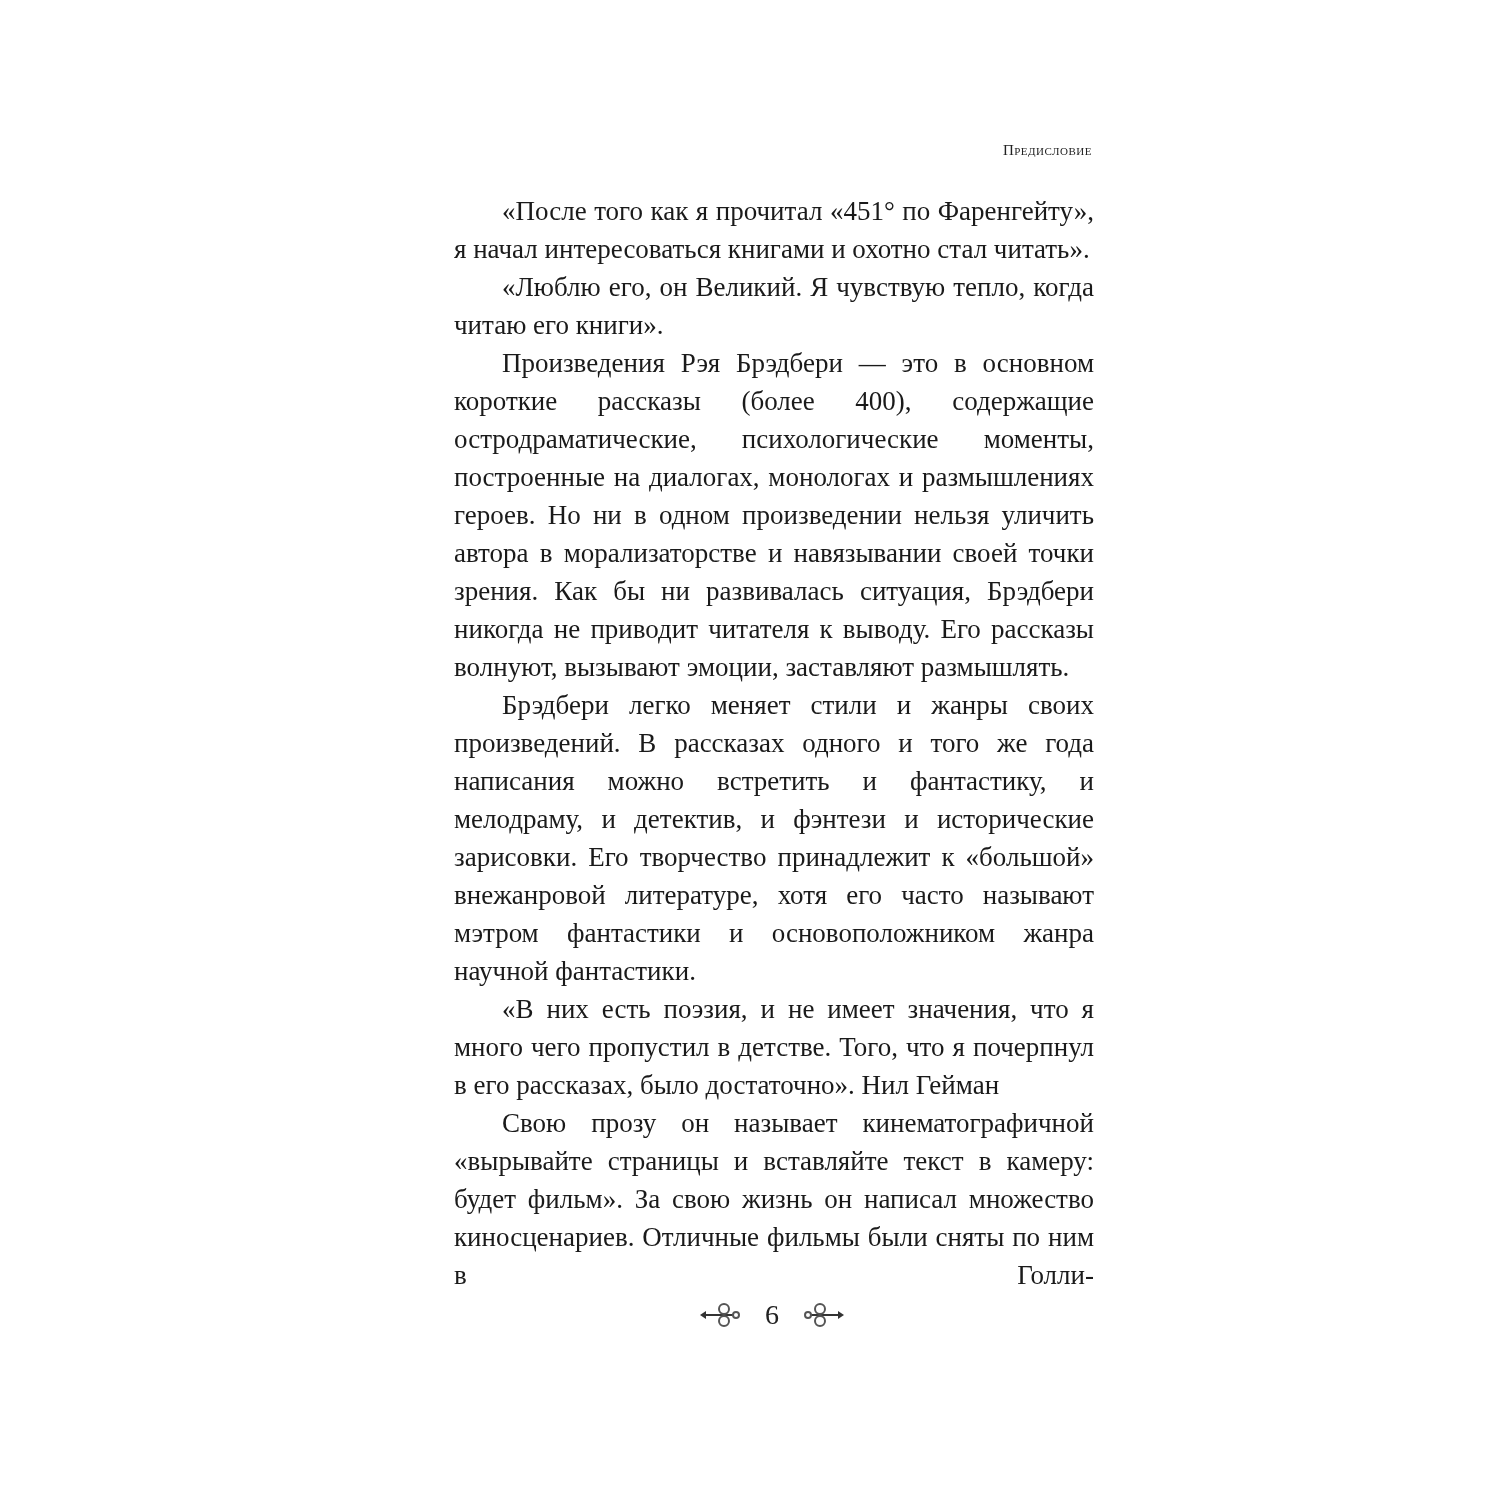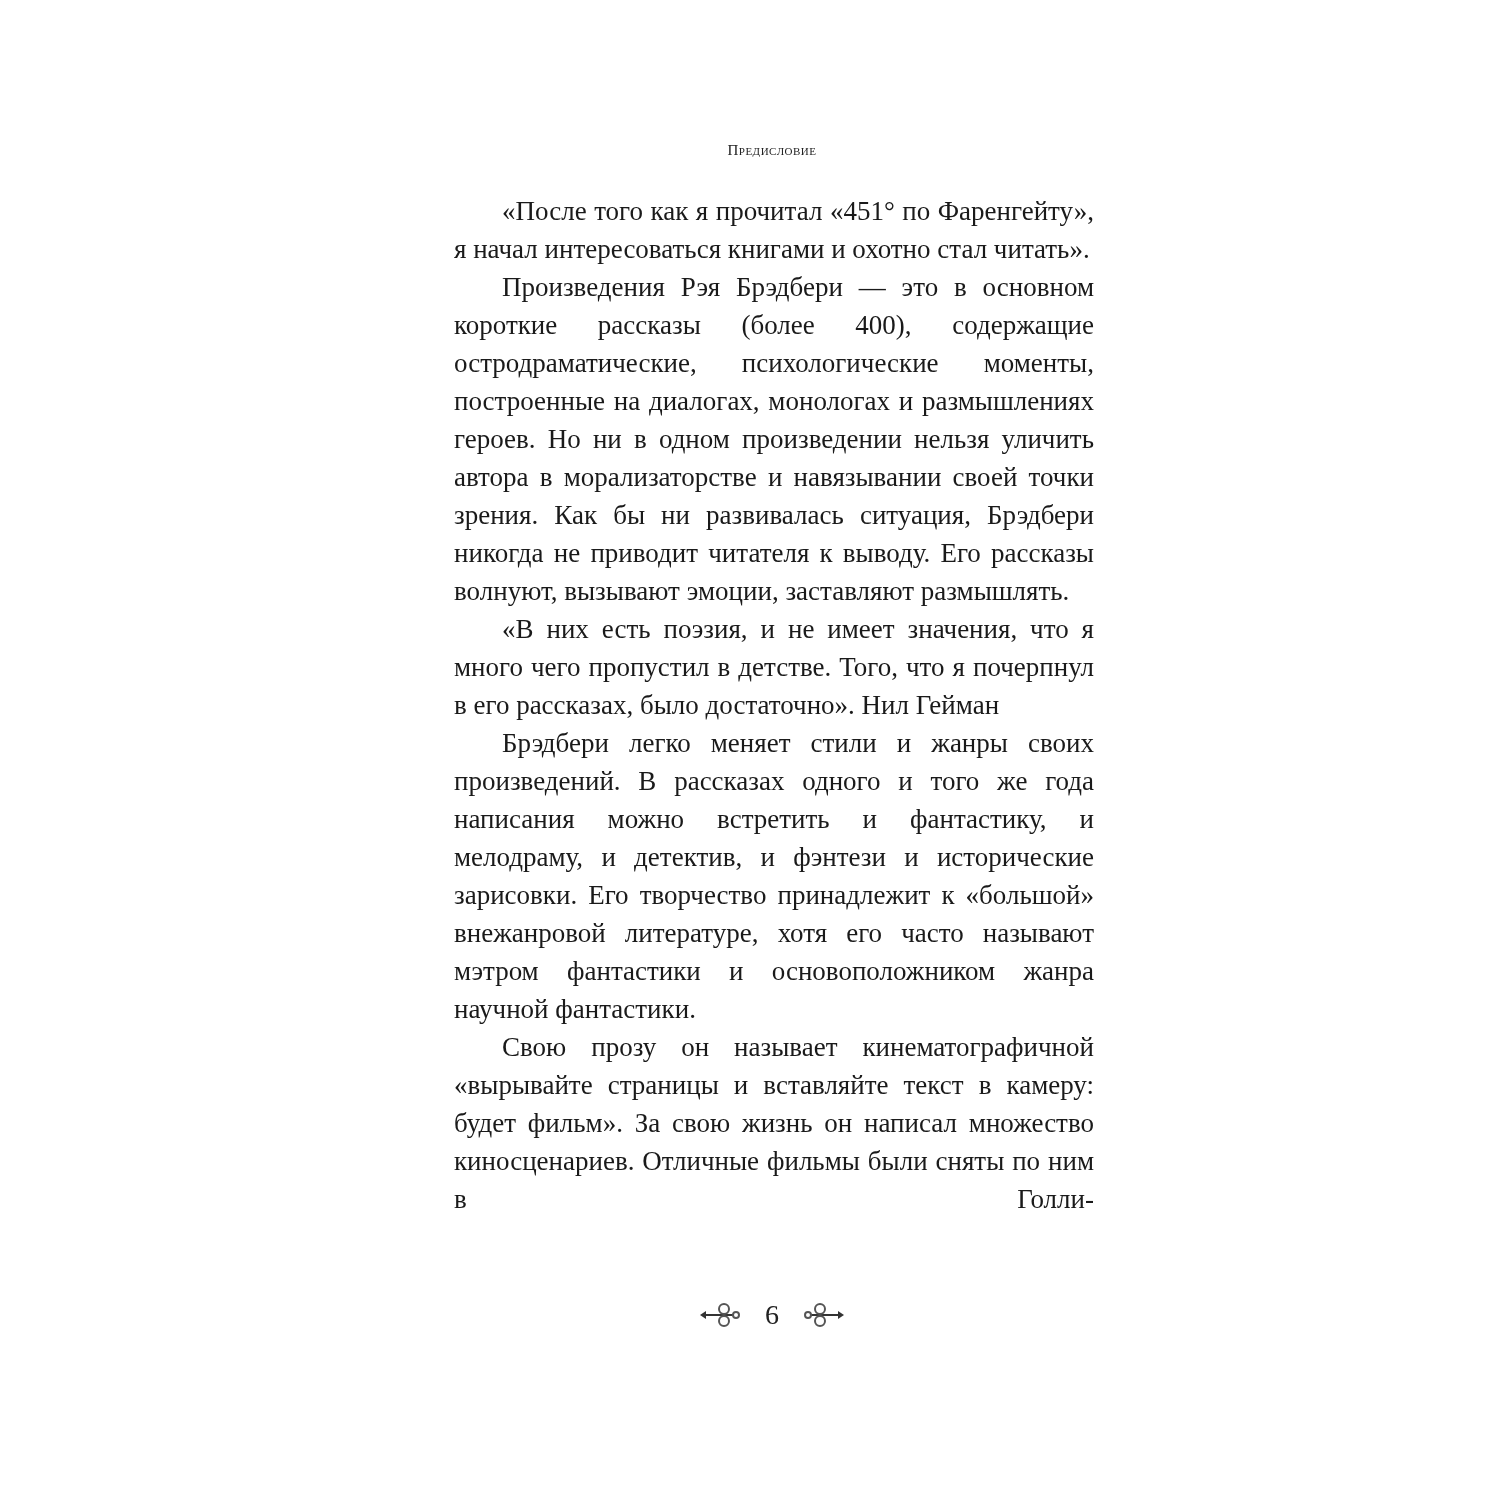--- a/index.html
+++ b/index.html
@@ -1,39 +1,40 @@
 <!DOCTYPE html>
 <html><head>
 <meta charset="utf-8">
 <style>
   html, body { margin:0; padding:0; background:#ffffff; }
   body { width:1500px; height:1500px; position:relative; overflow:hidden; }
   .page { position:absolute; left:452px; top:0; width:640px; }
-  .header { position:absolute; top:142px; left:0; width:640px; text-align:center;
+  .header { position:absolute; top:142px; left:0; width:640px; text-align:right;
     font-family:"Liberation Serif", serif; font-size:15px; letter-spacing:0.5px;
     font-variant:small-caps; color:#222; }
   .body { position:absolute; top:192px; left:2px; width:640px;
     font-family:"Liberation Serif", serif; font-size:27px; line-height:38px; color:#1a1a1a;
     text-align:justify; hyphens:manual; }
   .body p { margin:0; text-indent:48px; }
   .footer { position:absolute; top:1296px; left:0; width:640px; text-align:center;
     font-family:"Liberation Serif", serif; font-size:28px; color:#222; }
   .orn { display:inline-block; vertical-align:middle; width:44px; height:28px; }
   .pnum { display:inline-block; margin:0 16px; vertical-align:middle; }
 </style>
 </head>
 <body>
 
 <div class="page">
   <div class="header">Предисловие</div>
   <div class="body">
     <p>«После того как я прочитал «451° по Фаренгейту», я начал интересоваться книгами и охотно стал читать».</p>
+    <p>«Люблю его, он Великий. Я чувствую тепло, когда читаю его книги».</p>
     <p>Произведения Рэя Брэдбери — это в основном короткие рассказы (более 400), содержащие остродраматические, психологические моменты, построенные на диалогах, монологах и размышлениях героев. Но ни в одном произведении нельзя уличить автора в морализаторстве и навязывании своей точки зрения. Как бы ни развивалась ситуация, Брэдбери никогда не приводит читателя к выводу. Его рассказы волнуют, вызывают эмоции, заставляют размышлять.</p>
+    <p>Брэдбери легко меняет стили и жанры своих произведений. В рассказах одного и того же года написания можно встретить и фантастику, и мелодраму, и детектив, и фэнтези и исторические зарисовки. Его творчество принадлежит к «большой» внежанровой литературе, хотя его часто называют мэтром фантастики и основоположником жанра научной фантастики.</p>
     <p>«В них есть поэзия, и не имеет значения, что я много чего пропустил в детстве. Того, что я почерпнул в его рассказах, было достаточно». Нил Гейман</p>
-    <p>Брэдбери легко меняет стили и жанры своих произведений. В рассказах одного и того же года написания можно встретить и фантастику, и мелодраму, и детектив, и фэнтези и исторические зарисовки. Его творчество принадлежит к «большой» внежанровой литературе, хотя его часто называют мэтром фантастики и основоположником жанра научной фантастики.</p>
     <p style="text-align-last:justify">Свою прозу он называет кинематографичной «вырывайте страницы и вставляйте текст в камеру: будет фильм». За свою жизнь он написал множество киносценариев. Отличные фильмы были сняты по ним в Голли-</p>
   </div>
   <div class="footer">
     <svg class="orn" viewBox="0 0 44 28">
       <path d="M2 14 L8 10 L8 18 Z" fill="#333"></path>
       <line x1="6" y1="14" x2="36" y2="14" stroke="#333" stroke-width="2"></line>
       <circle cx="26" cy="8" r="5" fill="none" stroke="#555" stroke-width="2"></circle>
       <circle cx="26" cy="20" r="5" fill="none" stroke="#555" stroke-width="2"></circle>
       <circle cx="38" cy="14" r="3" fill="none" stroke="#555" stroke-width="2"></circle>
     </svg>

